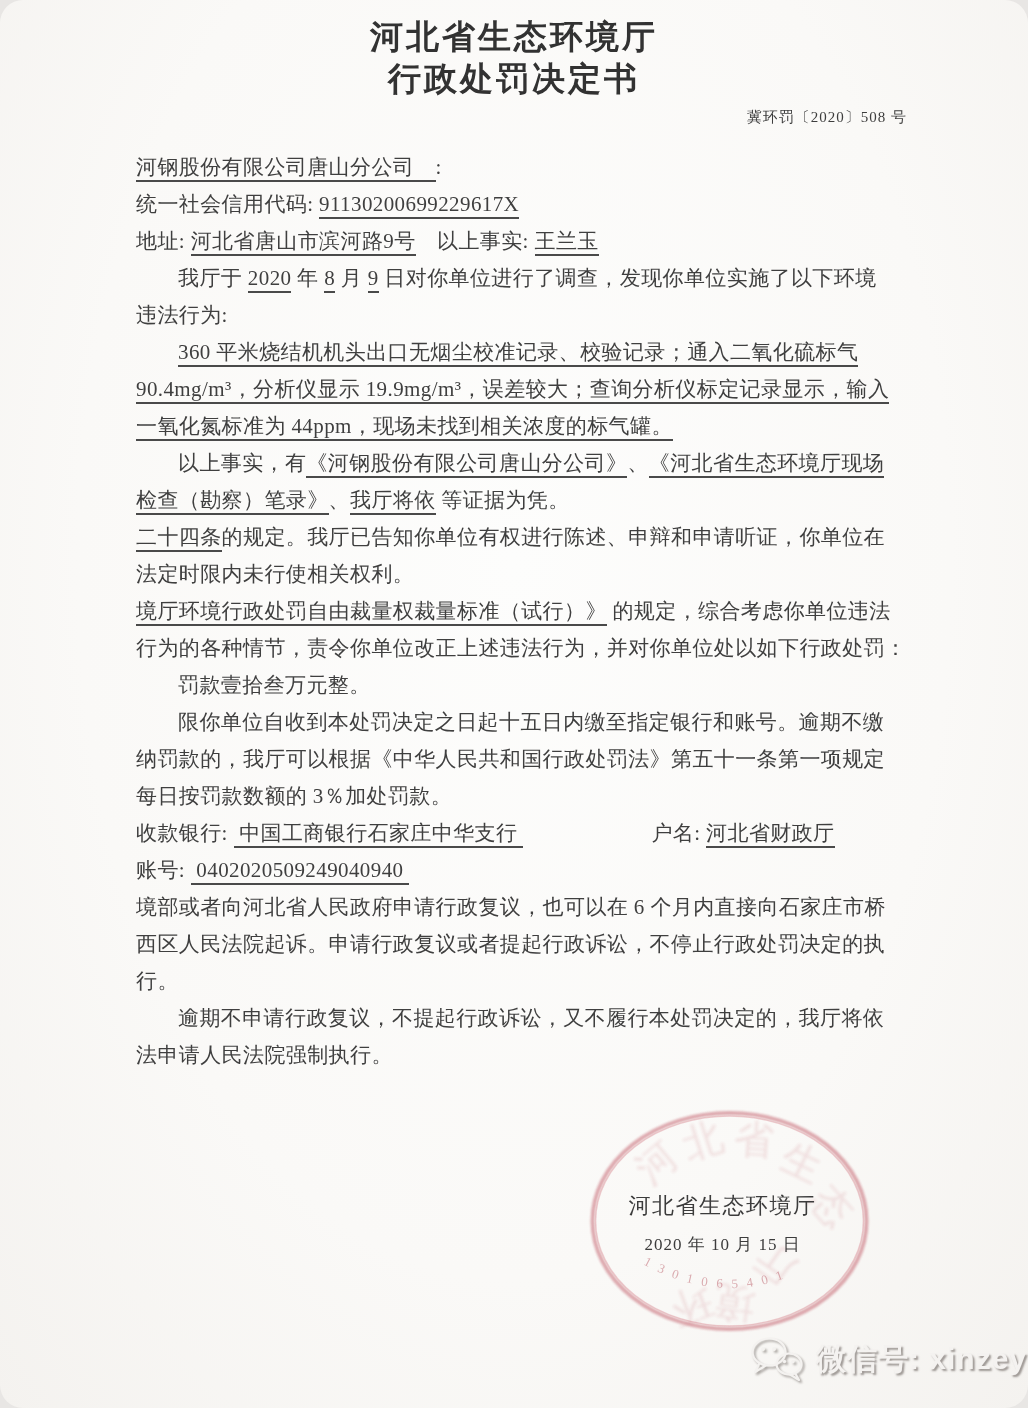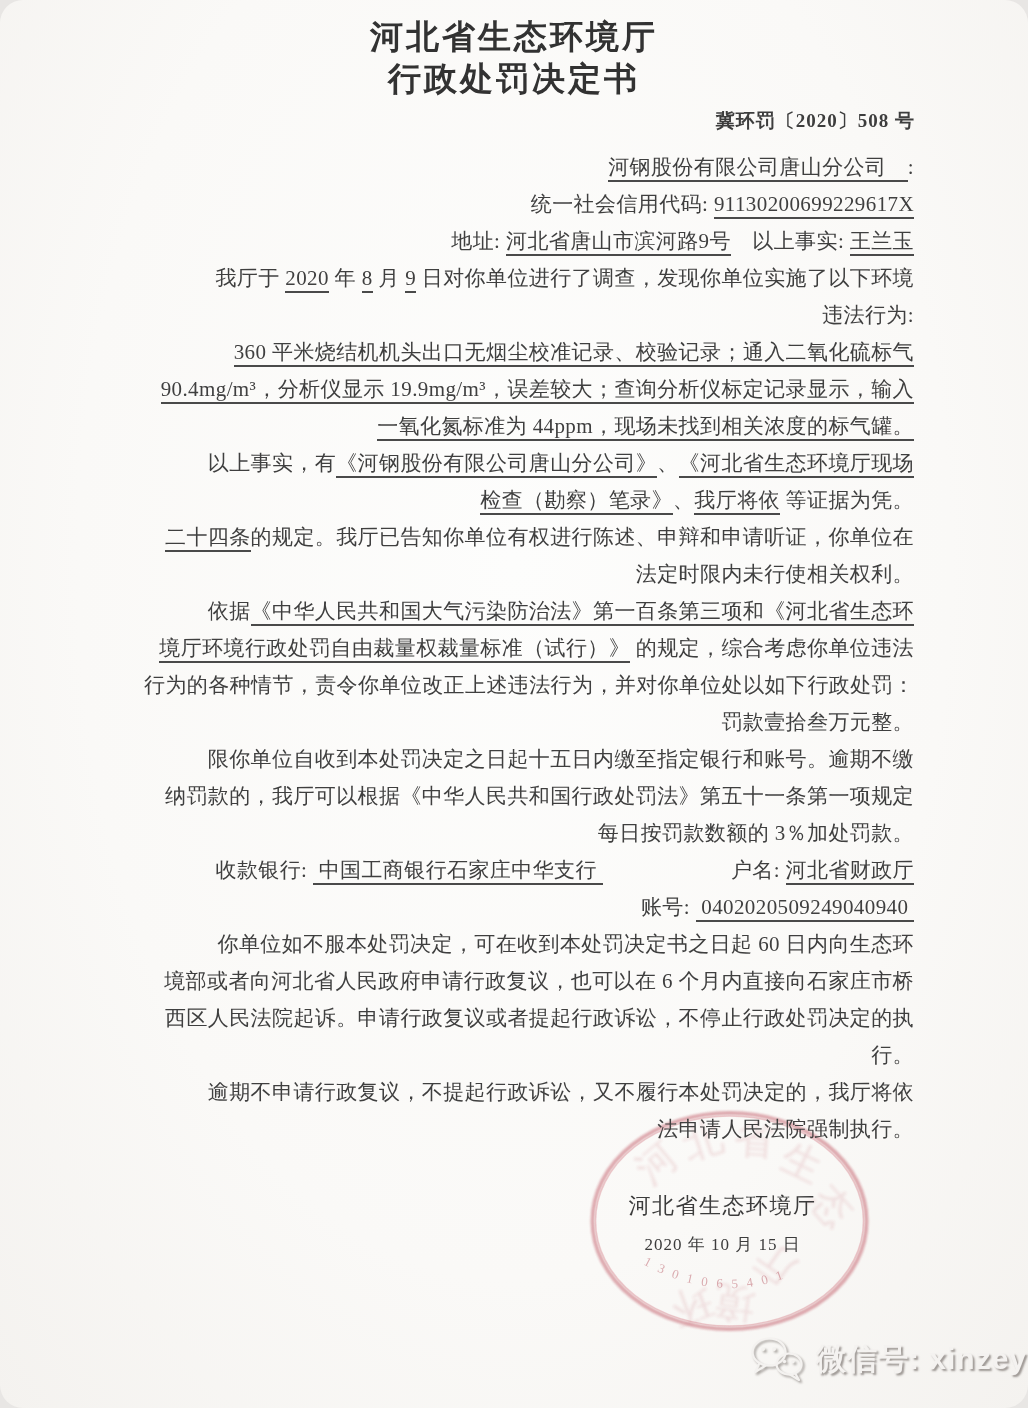--- a/index.html
+++ b/index.html
@@ -21,32 +21,30 @@
   .doc-title{
     position:absolute;top:16px;left:0;right:0;
     text-align:center;
     font-weight:700;
     font-size:33px;
     line-height:42px;
     letter-spacing:3px;
     color:#323232;
   }
   .doc-number{
-    position:absolute;top:108px;right:113px;
-    font-size:19px;
+    position:absolute;top:108px;right:121px;
+    font-size:15px;
     letter-spacing:1px;
     color:#3d3d3d;
-    font-weight:bold;
   }
   
   .doc-body{
-    position:absolute;top:149px;left:144px;width:770px;
+    position:absolute;top:149px;left:136px;width:770px;
     font-size:21px;
     color:#3f3f3f;
-    text-align:right;
   }
   .line{
     height:37px;
     line-height:37px;
     white-space:pre;
     letter-spacing:0.4px;
   }
   .line.indent{padding-left:42px;}
   .u{
     border-bottom:2px solid #4a4a4a;
@@ -111,30 +109,28 @@
       <div class="line"><span>地址: </span><span class="u">河北省唐山市滨河路9号</span><span>　</span><span>以上事实: </span><span class="u">王兰玉</span></div>
       <div class="line indent"><span>我厅于 </span><span class="u">2020</span><span> 年 </span><span class="u">8</span><span> 月 </span><span class="u">9</span><span> 日对你单位进行了调查，发现你单位实施了以下环境</span></div>
       <div class="line"><span>违法行为:</span></div>
       <div class="line indent"><span class="u">360 平米烧结机机头出口无烟尘校准记录、校验记录；通入二氧化硫标气</span></div>
       <div class="line"><span class="u">90.4mg/m³，分析仪显示 19.9mg/m³，误差较大；查询分析仪标定记录显示，输入</span></div>
       <div class="line"><span class="u">一氧化氮标准为 44ppm，现场未找到相关浓度的标气罐。</span></div>
       <div class="line indent"><span>以上事实，有</span><span class="u">《河钢股份有限公司唐山分公司》</span><span>、</span><span class="u">《河北省生态环境厅现场</span></div>
       <div class="line"><span class="u">检查（勘察）笔录》</span><span>、</span><span class="u">我厅将依</span><span> 等证据为凭。</span></div>
       <div class="line"><span class="u">二十四条</span><span>的规定。我厅已告知你单位有权进行陈述、申辩和申请听证，你单位在</span></div>
       <div class="line"><span>法定时限内未行使相关权利。</span></div>
-      <div class="line indent"><span>依据</span><span class="u">《中华人民共和国大气污染防治法》第一百条第三项和《河北省生态环</span></div>
       <div class="line"><span class="u">境厅环境行政处罚自由裁量权裁量标准（试行）》</span><span> 的规定，综合考虑你单位违法</span></div>
       <div class="line"><span>行为的各种情节，责令你单位改正上述违法行为，并对你单位处以如下行政处罚：</span></div>
       <div class="line indent"><span>罚款壹拾叁万元整。</span></div>
       <div class="line indent"><span>限你单位自收到本处罚决定之日起十五日内缴至指定银行和账号。逾期不缴</span></div>
       <div class="line"><span>纳罚款的，我厅可以根据《中华人民共和国行政处罚法》第五十一条第一项规定</span></div>
       <div class="line"><span>每日按罚款数额的 3％加处罚款。</span></div>
       <div class="line"><span>收款银行: </span><span class="u"> 中国工商银行石家庄中华支行 </span><span>　　　　　　</span><span>户名: </span><span class="u">河北省财政厅</span></div>
       <div class="line"><span>账号: </span><span class="u"> 0402020509249040940 </span></div>
-      <div class="line indent"><span>你单位如不服本处罚决定，可在收到本处罚决定书之日起 60 日内向生态环</span></div>
       <div class="line"><span>境部或者向河北省人民政府申请行政复议，也可以在 6 个月内直接向石家庄市桥</span></div>
       <div class="line"><span>西区人民法院起诉。申请行政复议或者提起行政诉讼，不停止行政处罚决定的执</span></div>
       <div class="line"><span>行。</span></div>
       <div class="line indent"><span>逾期不申请行政复议，不提起行政诉讼，又不履行本处罚决定的，我厅将依</span></div>
       <div class="line"><span>法申请人民法院强制执行。</span></div>
     </div>
 
   <svg class="seal" width="283" height="228" viewBox="0 0 283 228" aria-hidden="true">
     <defs>
       <filter id="sblur" x="-20%" y="-20%" width="140%" height="140%">

